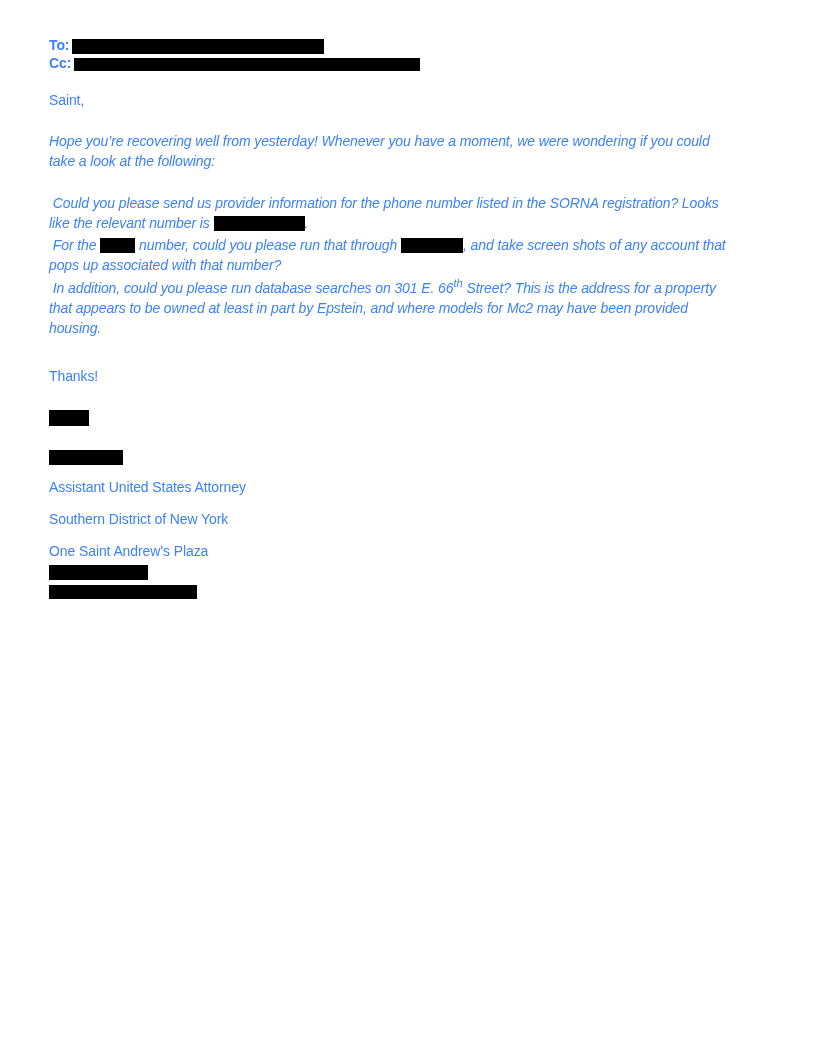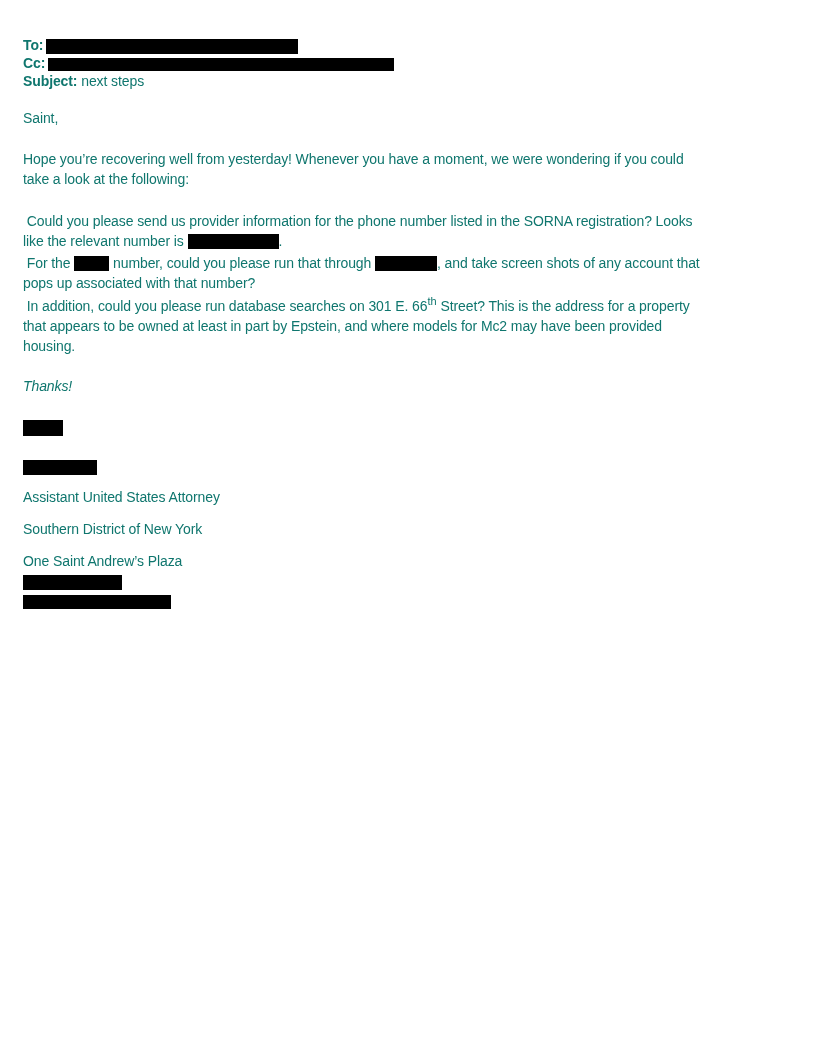--- a/index.html
+++ b/index.html
@@ -2,69 +2,68 @@
 <html><head>
 <meta charset="utf-8">
 <title>Email Document</title>
 <style>
   html, body { margin: 0; padding: 0; background: #ffffff; }
   .page {
     position: relative;
     width: 816px;
     height: 1056px;
     background: #ffffff;
-    color: #0f766e;
+    color: #3b82f6;
     font-family: "Liberation Sans", sans-serif;
     font-size: 14px;
     letter-spacing: -0.1px;
     overflow: hidden;
     box-sizing: border-box;
-    padding: 36px 45px 0 23px;
+    padding: 36px 45px 0 49px;
   }
   
   .mail-header .hline {
     line-height: 18px;
     white-space: pre;
   }
   .hlabel { font-weight: bold; }
   .redaction {
     display: inline-block;
     background: #000000;
   }
   .redaction.to-bar     { height: 15px; vertical-align: middle; margin-left: 3px; }
   .redaction.cc-bar     { height: 13px; vertical-align: middle; margin-left: 3px; }
   
   .greeting { margin-top: 18px; line-height: 20px; white-space: pre; }
-  .para { margin: 0; }
+  .para { margin: 0; font-style: italic; }
   .para .line { line-height: 20px; white-space: pre; }
   .paragraphs .para:nth-child(1) { margin-top: 21px; }
   .paragraphs .para:nth-child(2) { margin-top: 22px; }
   .paragraphs .para:nth-child(3) { margin-top: 2px; }
   .paragraphs .para:nth-child(4) { margin-top: 3px; }
   .inline-redaction { height: 15px; vertical-align: -3px; }
   sup { font-size: 11px; line-height: 0; vertical-align: 6px; letter-spacing: 0; }
-  .closing { margin-top: 20px; line-height: 20px; white-space: pre; font-style: italic; }
+  .closing { margin-top: 28px; line-height: 20px; white-space: pre; }
   
   .block-bar { display: block; background: #000000; }
   .signoff-bar { margin-top: 24px; height: 16px; }
   .name-bar    { margin-top: 24px; height: 15px; }
   .sig-lines   { margin-top: 1px; }
   .sig-lines .sig-line { line-height: 20px; white-space: pre; margin-top: 12px; }
   .phone-bar   { margin-top: 4px; height: 15px; }
   .email-bar   { margin-top: 5px; height: 14px; }
 </style>
 </head>
 <body>
 
 <div class="page">
 
   <div class="mail-header">
     <div class="hline"><span class="hlabel">To:</span><span class="redaction to-bar" style="width: 252px;"></span></div>
     <div class="hline"><span class="hlabel">Cc:</span><span class="redaction cc-bar" style="width: 346px;"></span></div>
-    <div class="hline"><span class="hlabel">Subject:</span><span> </span><span>next steps</span></div>
   </div>
 
   <div class="greeting">Saint,</div>
 
   <div class="paragraphs">
       <div class="para">
         <div class="line">Hope you’re recovering well from yesterday! Whenever you have a moment, we were wondering if you could</div>
         <div class="line">take a look at the following:</div>
       </div>
       <div class="para">

